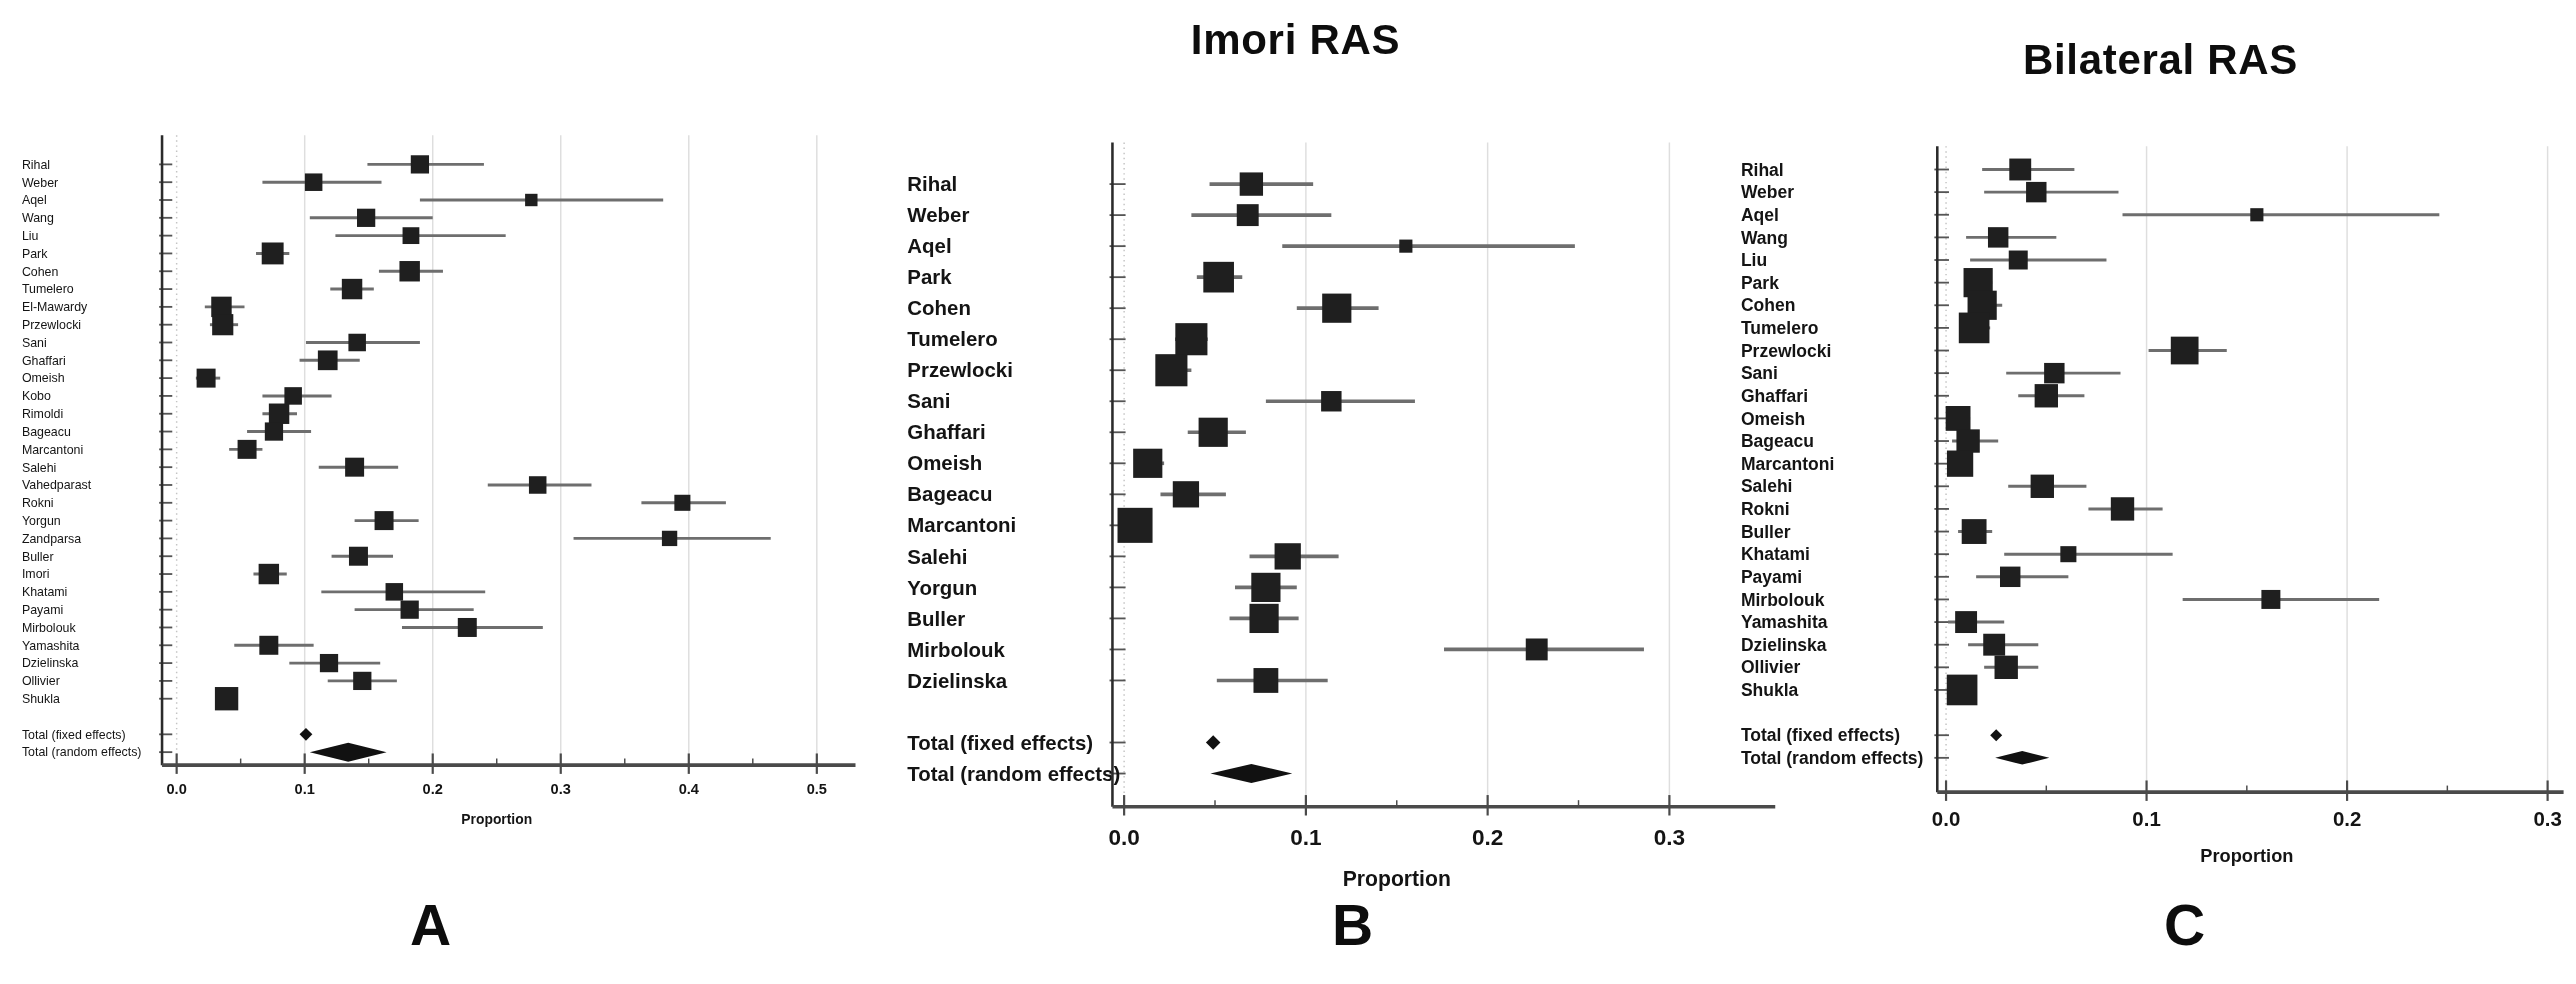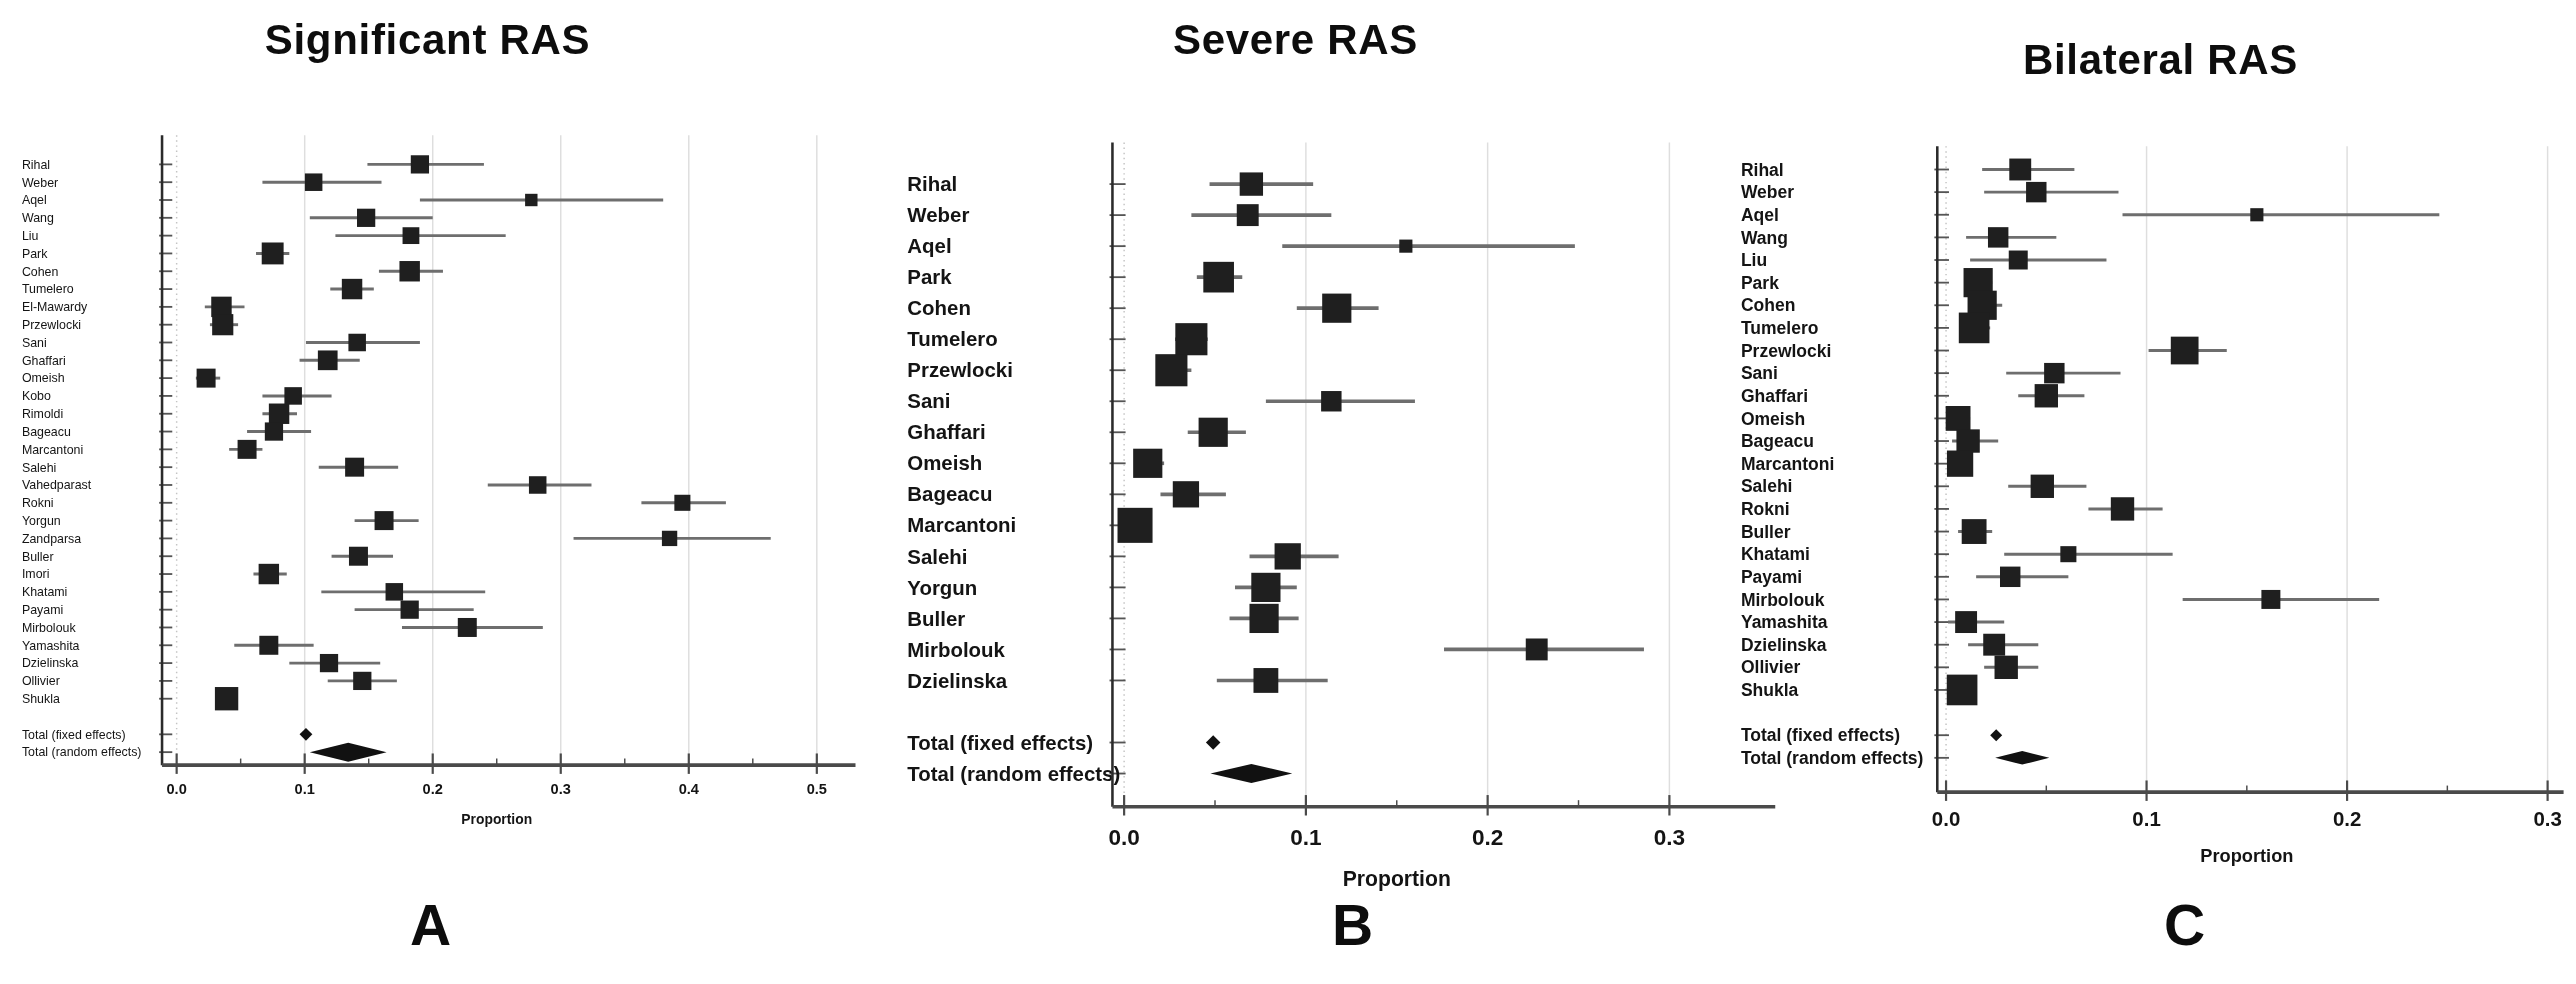--- a/index.html
+++ b/index.html
@@ -15,22 +15,21 @@
   #letter-a{left:350px;}
   #letter-b{left:1272px;}
   #letter-c{left:2104px;}
   #forest-svg{position:absolute;left:0;top:0;}
   .study-label{font-family:"Liberation Sans",sans-serif;}
 </style>
 </head>
 <body>
 
 <div id="figure">
-  <div class="panel-title" id="title-a">Significant RAS</div>
-  <div class="panel-title" id="title-b">Severe RAS</div>
+  <div class="panel-title" id="title-b">Imori RAS</div>
   <div class="panel-title" id="title-c">Bilateral RAS</div>
 
   <svg id="forest-svg" width="2576" height="985" viewBox="0 0 3529 1349" xmlns="http://www.w3.org/2000/svg">
       <g>
         <line x1="417.4" y1="185" x2="417.4" y2="1048" stroke="#dedede" stroke-width="2"></line>
         <line x1="592.8" y1="185" x2="592.8" y2="1048" stroke="#dedede" stroke-width="2"></line>
         <line x1="768.1999999999999" y1="185" x2="768.1999999999999" y2="1048" stroke="#dedede" stroke-width="2"></line>
         <line x1="943.6" y1="185" x2="943.6" y2="1048" stroke="#dedede" stroke-width="2"></line>
         <line x1="1119" y1="185" x2="1119" y2="1048" stroke="#dedede" stroke-width="2"></line>
         <line x1="242" y1="185" x2="242" y2="1048" stroke="#c4c4c4" stroke-width="2" stroke-dasharray="2,5"></line>

